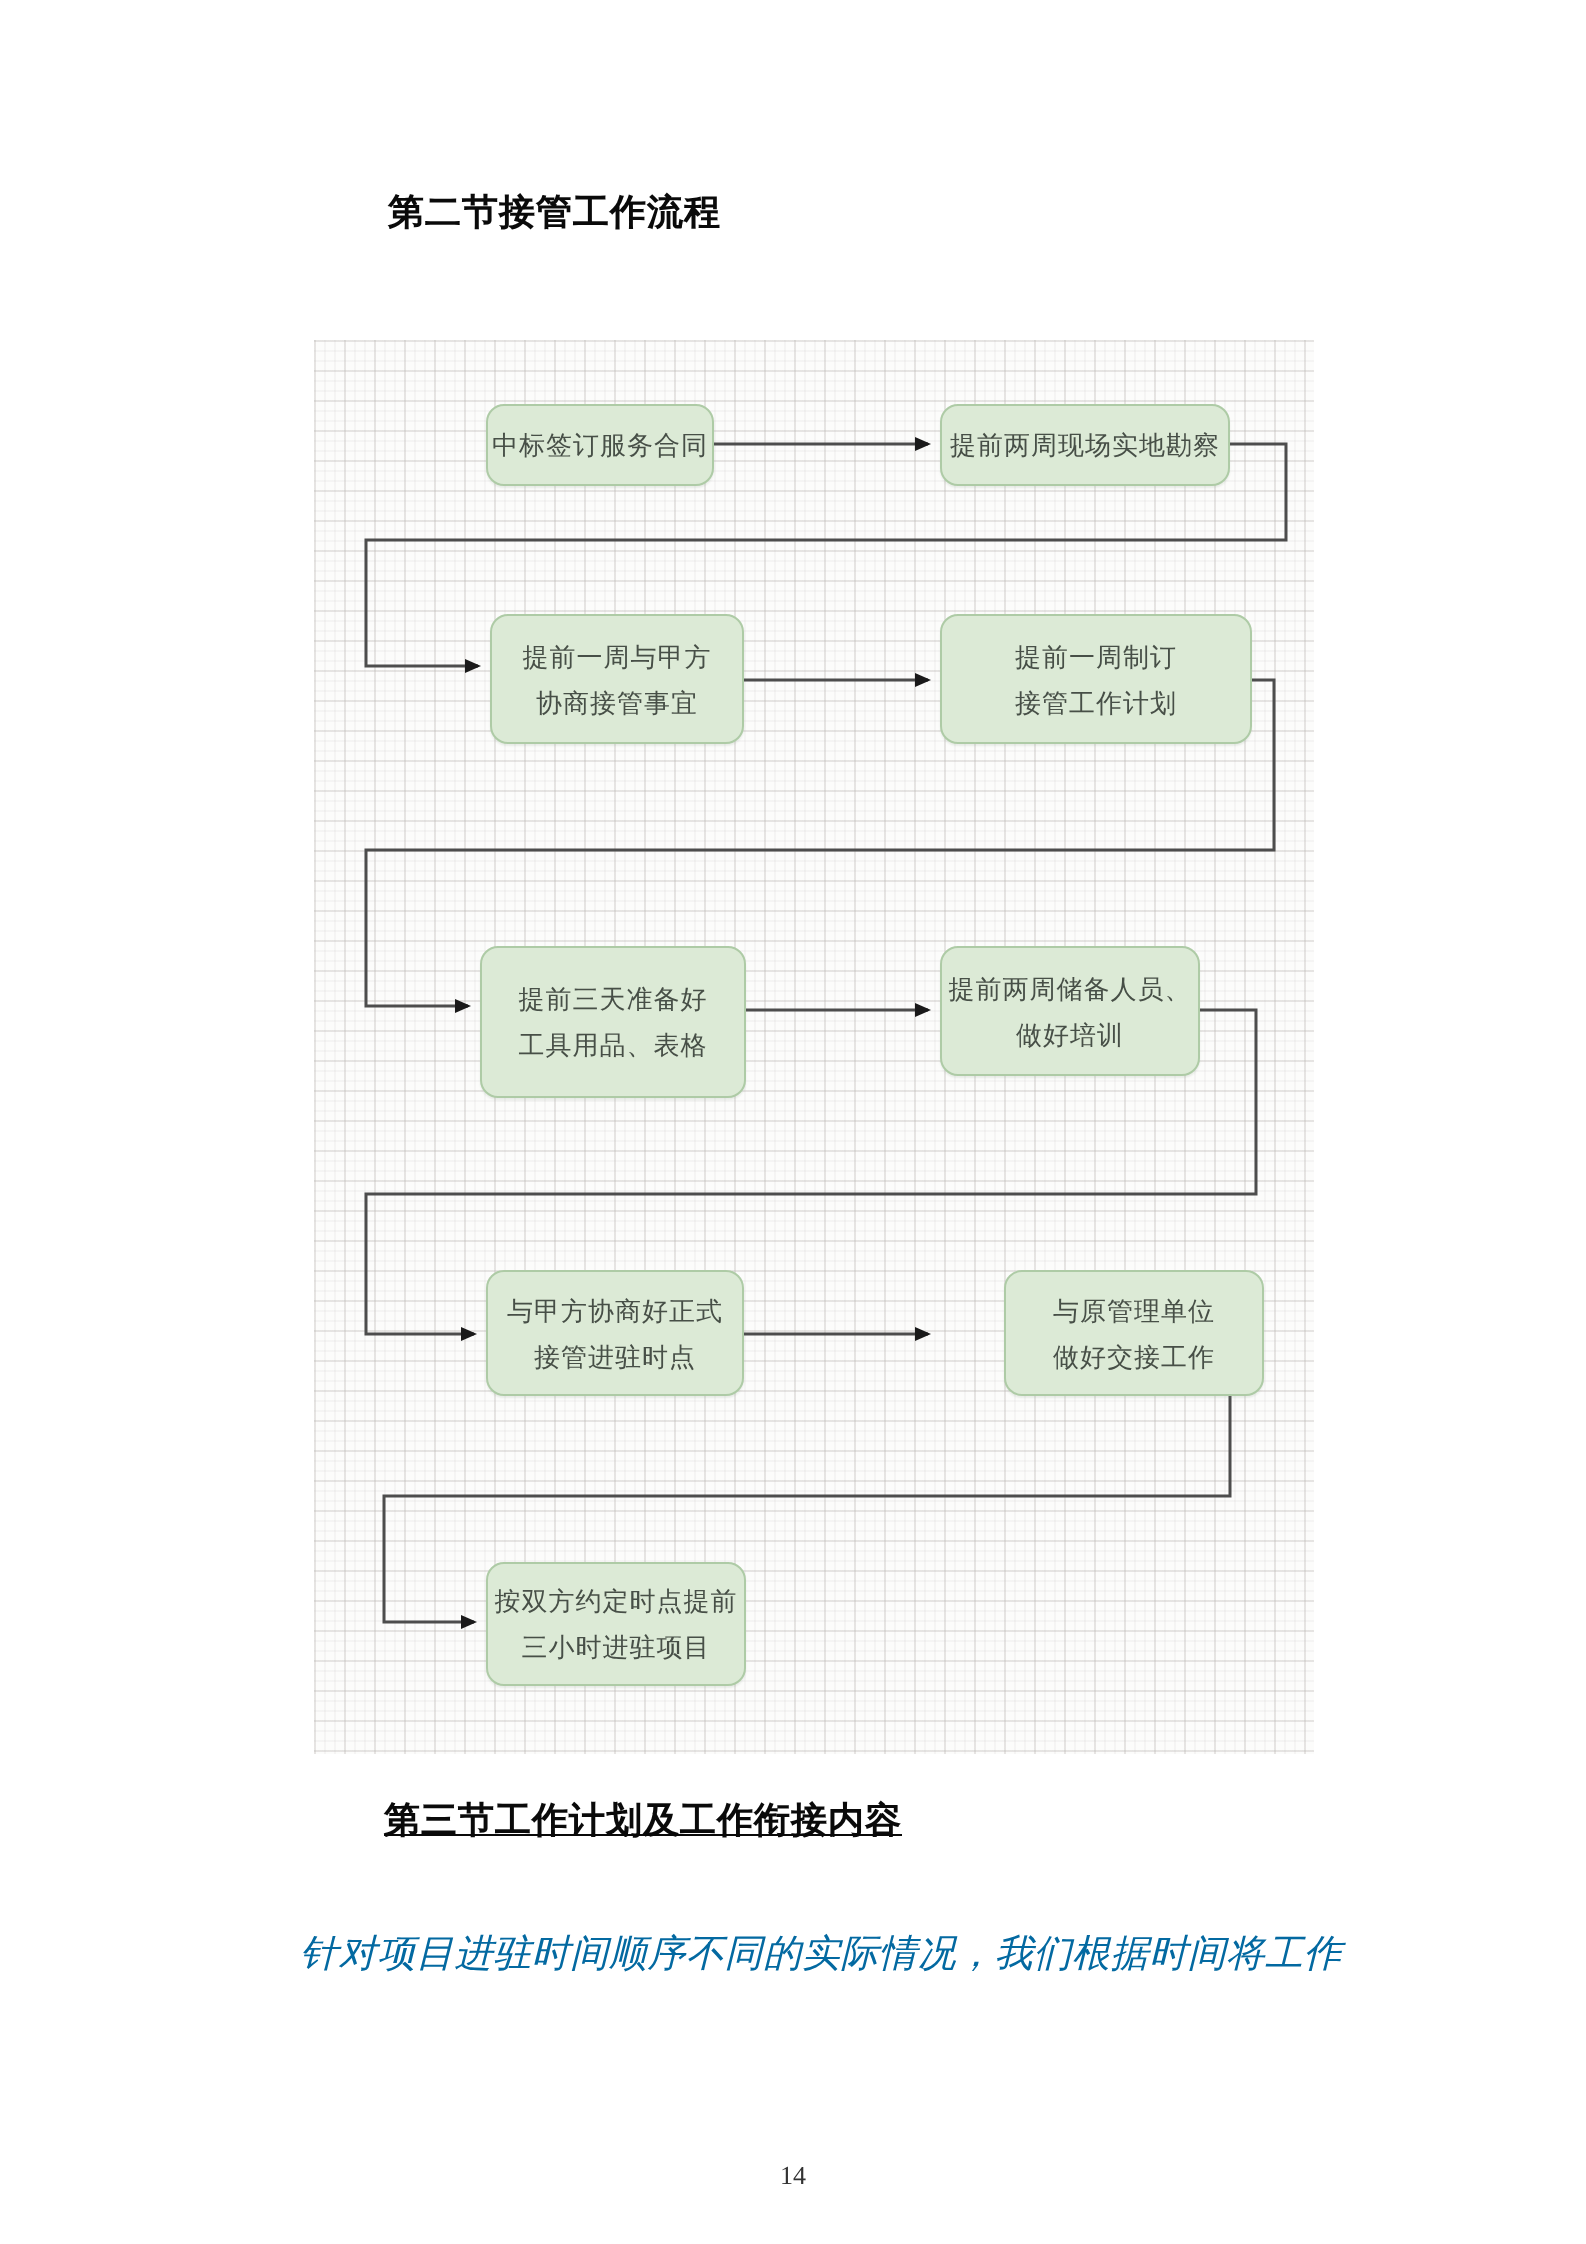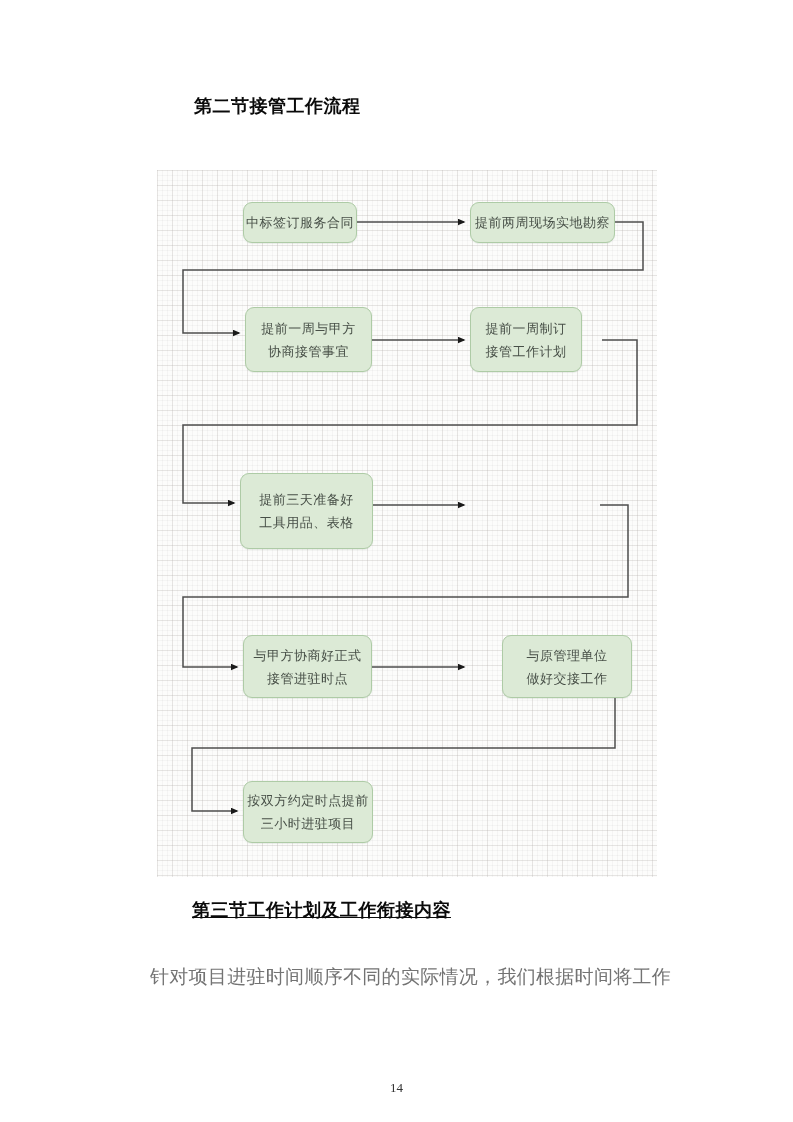--- a/index.html
+++ b/index.html
@@ -17,23 +17,24 @@
     color: #0a0a0a;
     letter-spacing: 0.5px;
     white-space: nowrap;
   }
   #section2-heading { left: 194px; top: 94px; }
   #section3-heading { left: 192px; top: 898px; text-decoration: underline; }
   #body-paragraph {
     position: absolute;
     left: 150px; top: 964px;
     font-size: 19px;
-    color: #737373;
+    color: #0369a1;
     white-space: nowrap;
     letter-spacing: 0.3px;
+    font-style: italic;
   }
   #page-number {
     position: absolute;
     left: 0; right: 0; top: 1080px;
     text-align: center;
     font-size: 13px;
     color: #333333;
   }
   
   #flowchart-canvas {
@@ -67,21 +68,21 @@
     justify-content: center;
     text-align: center;
     white-space: pre-line;
     letter-spacing: 0.5px;
     box-shadow: 0 1px 1px rgba(120,150,120,0.15);
   }
   
   #node-0 { left:  86px; top:  32px; width: 114px; height: 41px; }
   #node-1 { left: 313px; top:  32px; width: 145px; height: 41px; }
   #node-2 { left:  88px; top: 137px; width: 127px; height: 65px; }
-  #node-3 { left: 313px; top: 137px; width: 112px; height: 65px; }
+  #node-3 { left: 313px; top: 137px; width: 156px; height: 65px; }
   #node-4 { left:  83px; top: 303px; width: 133px; height: 76px; }
   #node-5 { left: 313px; top: 303px; width: 130px; height: 65px; }
   #node-6 { left:  86px; top: 465px; width: 129px; height: 63px; }
   #node-7 { left: 314px; top: 465px; width: 130px; height: 63px; margin-left: 31px; }
   #node-8 { left:  86px; top: 611px; width: 130px; height: 62px; }
 </style>
 </head>
 <body>
 
 <div class="heading" id="section2-heading">第二节接管工作流程</div>
@@ -107,20 +108,22 @@
   </svg>
 
   <div class="flow-node" id="node-0">中标签订服务合同</div>
   <div class="flow-node" id="node-1">提前两周现场实地勘察</div>
   <div class="flow-node" id="node-2">提前一周与甲方
 协商接管事宜</div>
   <div class="flow-node" id="node-3">提前一周制订
 接管工作计划</div>
   <div class="flow-node" id="node-4">提前三天准备好
 工具用品、表格</div>
+  <div class="flow-node" id="node-5">提前两周储备人员、
+做好培训</div>
   <div class="flow-node" id="node-6">与甲方协商好正式
 接管进驻时点</div>
   <div class="flow-node" id="node-7">与原管理单位
 做好交接工作</div>
   <div class="flow-node" id="node-8">按双方约定时点提前
 三小时进驻项目</div>
 </div>
 
 <div class="heading" id="section3-heading">第三节工作计划及工作衔接内容</div>
 

